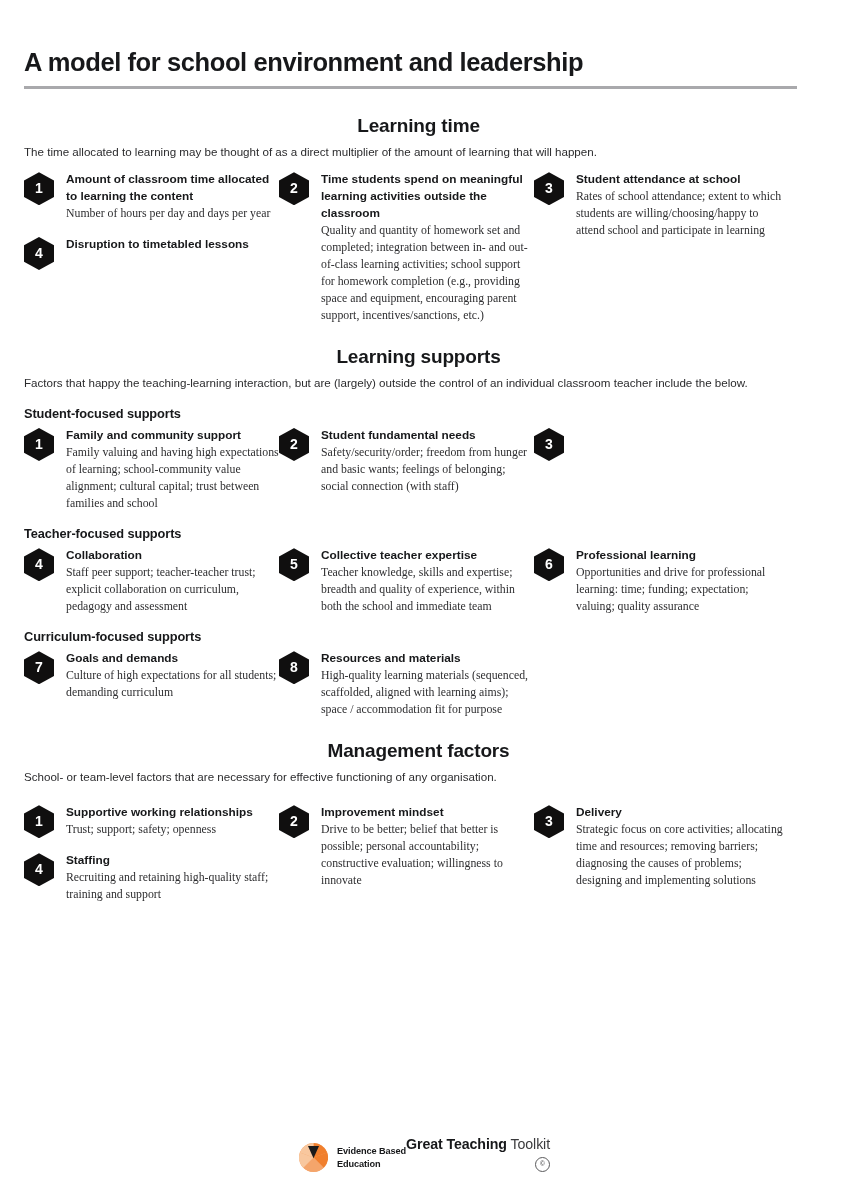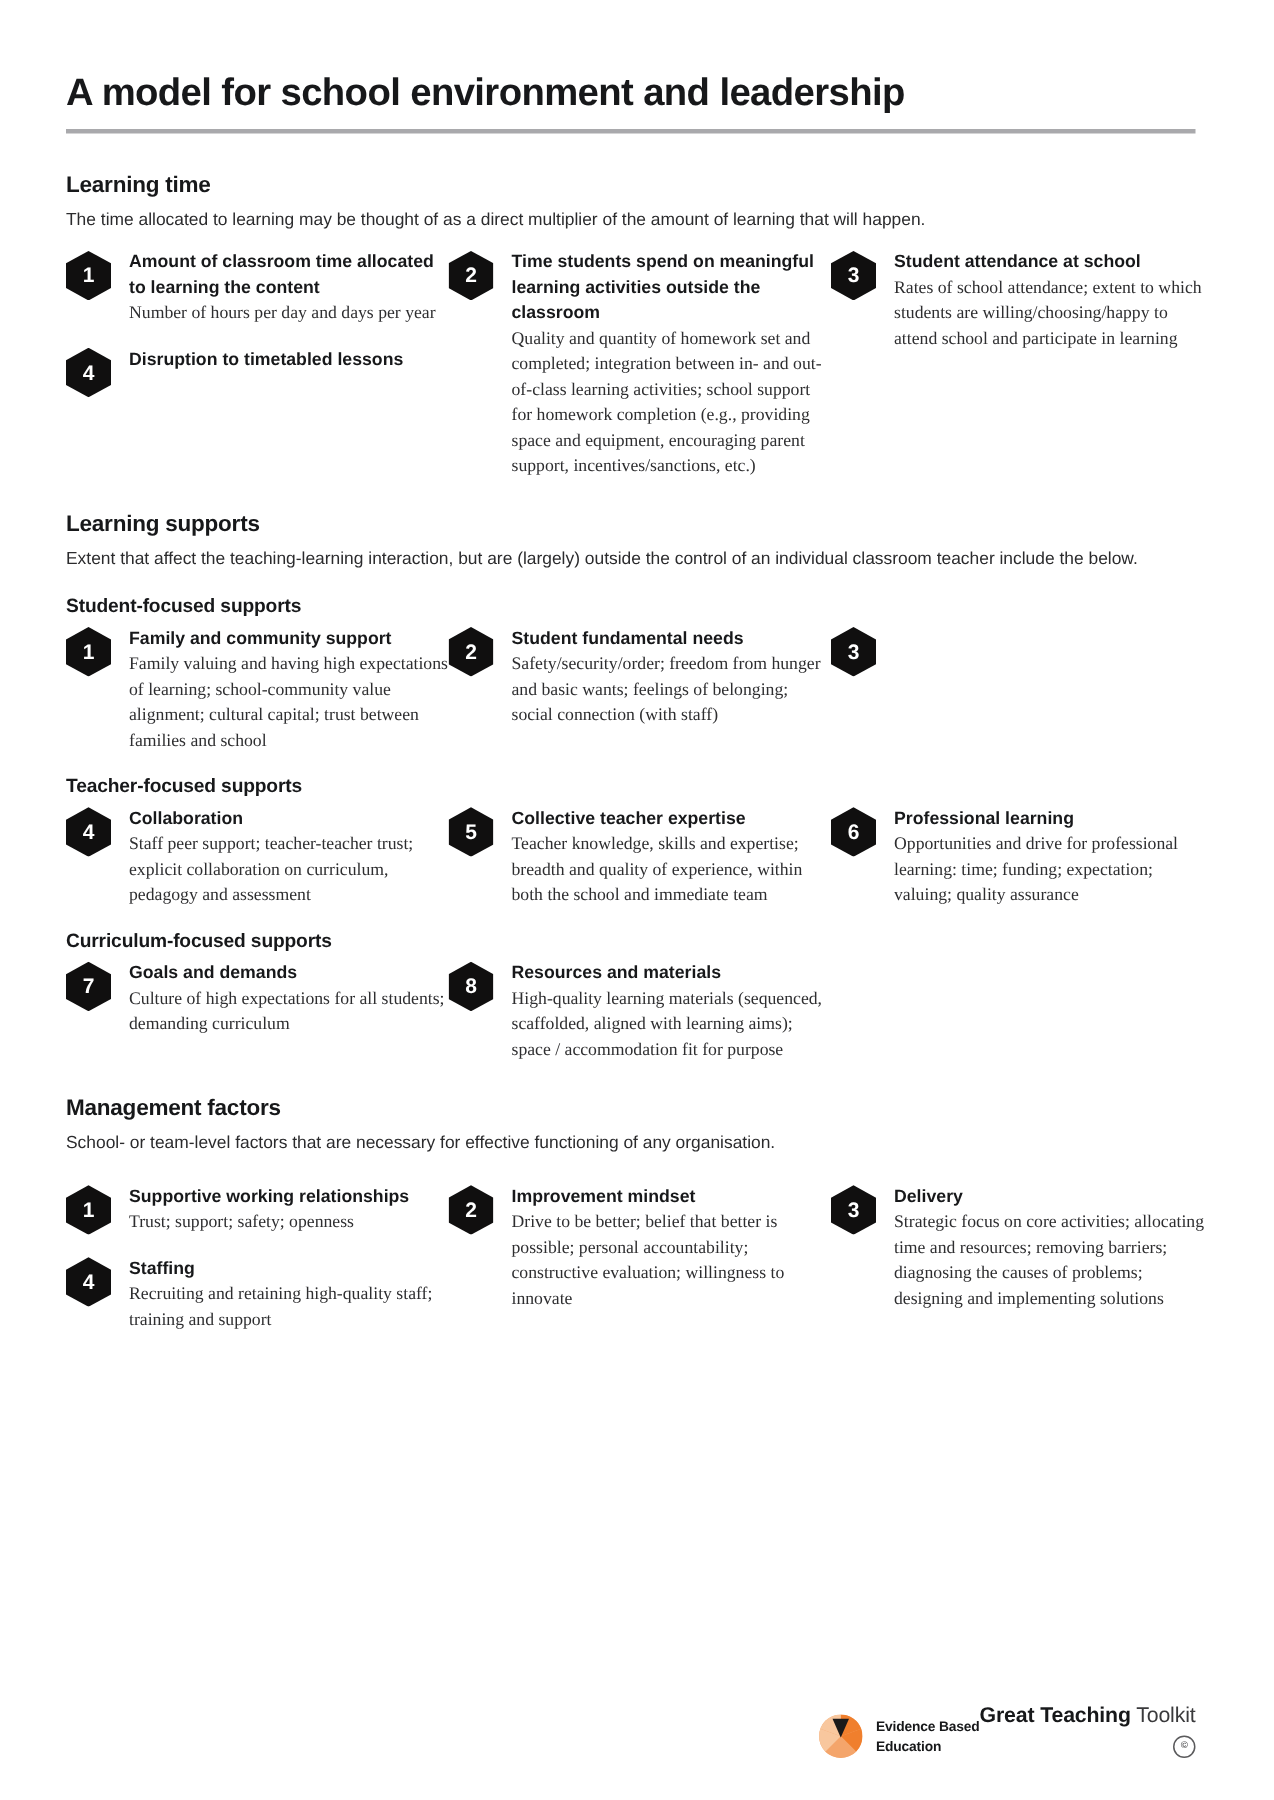--- a/index.html
+++ b/index.html
@@ -10,21 +10,21 @@
   body {
     font-family: "Liberation Sans", sans-serif;
     color: #1a1a1a;
   }
   .page {
     position: relative;
     width: 849px;
     height: 1200px;
     background: #ffffff;
     box-sizing: border-box;
-    padding: 40px 52px 0 44px;
+    padding: 40px 52px 0 24px;
     overflow: hidden;
   }
 
   
   .doc-title {
     font-size: 25.5px;
     font-weight: bold;
     letter-spacing: -0.4px;
     color: #17181a;
     margin: 8px 0 0 0;
@@ -35,25 +35,26 @@
     background: #a9a9ac;
     margin-top: 9px;
     width: 100%;
   }
 
   
   .section {
     margin-top: 26px;
   }
   .section-title {
-    font-size: 15px;
+    font-size: 19px;
     font-weight: bold;
     color: #17181a;
     letter-spacing: -0.15px;
-    margin: 0 0 6px 0;
+    margin: 0 0 6px 16px;
+    text-align: center;
   }
   .section-intro {
     font-size: 11.6px;
     line-height: 1.55;
     color: #2b2b2d;
     margin: 0;
     max-width: 745px;
   }
   .sub-title {
     font-size: 12.8px;
@@ -127,21 +128,21 @@
   }
 
   
   .footer {
     position: absolute;
     left: 52px;
     right: 52px;
     bottom: 28px;
     display: flex;
     align-items: flex-end;
-    justify-content: flex-end;
+    justify-content: center;
   }
   .brand-left {
     display: flex;
     align-items: center;
   }
   .logo-mark {
     width: 29px;
     height: 29px;
     margin-right: 9px;
     flex: 0 0 29px;
@@ -244,21 +245,21 @@
             <p class="item-title">Student attendance at school</p>
             <p class="item-desc">Rates of school attendance; extent to which students are willing/choosing/happy to attend school and participate in learning</p>
           </div>
         </div>
       </div>
     </div>
   </div>
 
   <div class="section" style="margin-top:22px;">
     <h2 class="section-title">Learning supports</h2>
-    <p class="section-intro">Extent that affect the teaching-learning interaction, but are (largely) outside the control of an individual classroom teacher include the below.</p>
+    <p class="section-intro">Factors that happy the teaching-learning interaction, but are (largely) outside the control of an individual classroom teacher include the below.</p>
 
     <div class="subgroup">
       <h3 class="sub-title">Student-focused supports</h3>
       <div class="grid">
         <div class="col">
           <div class="item">
             <span class="hexwrap">
               <span class="hex">
                   <span class="hex-num">1</span>
                 </span>

